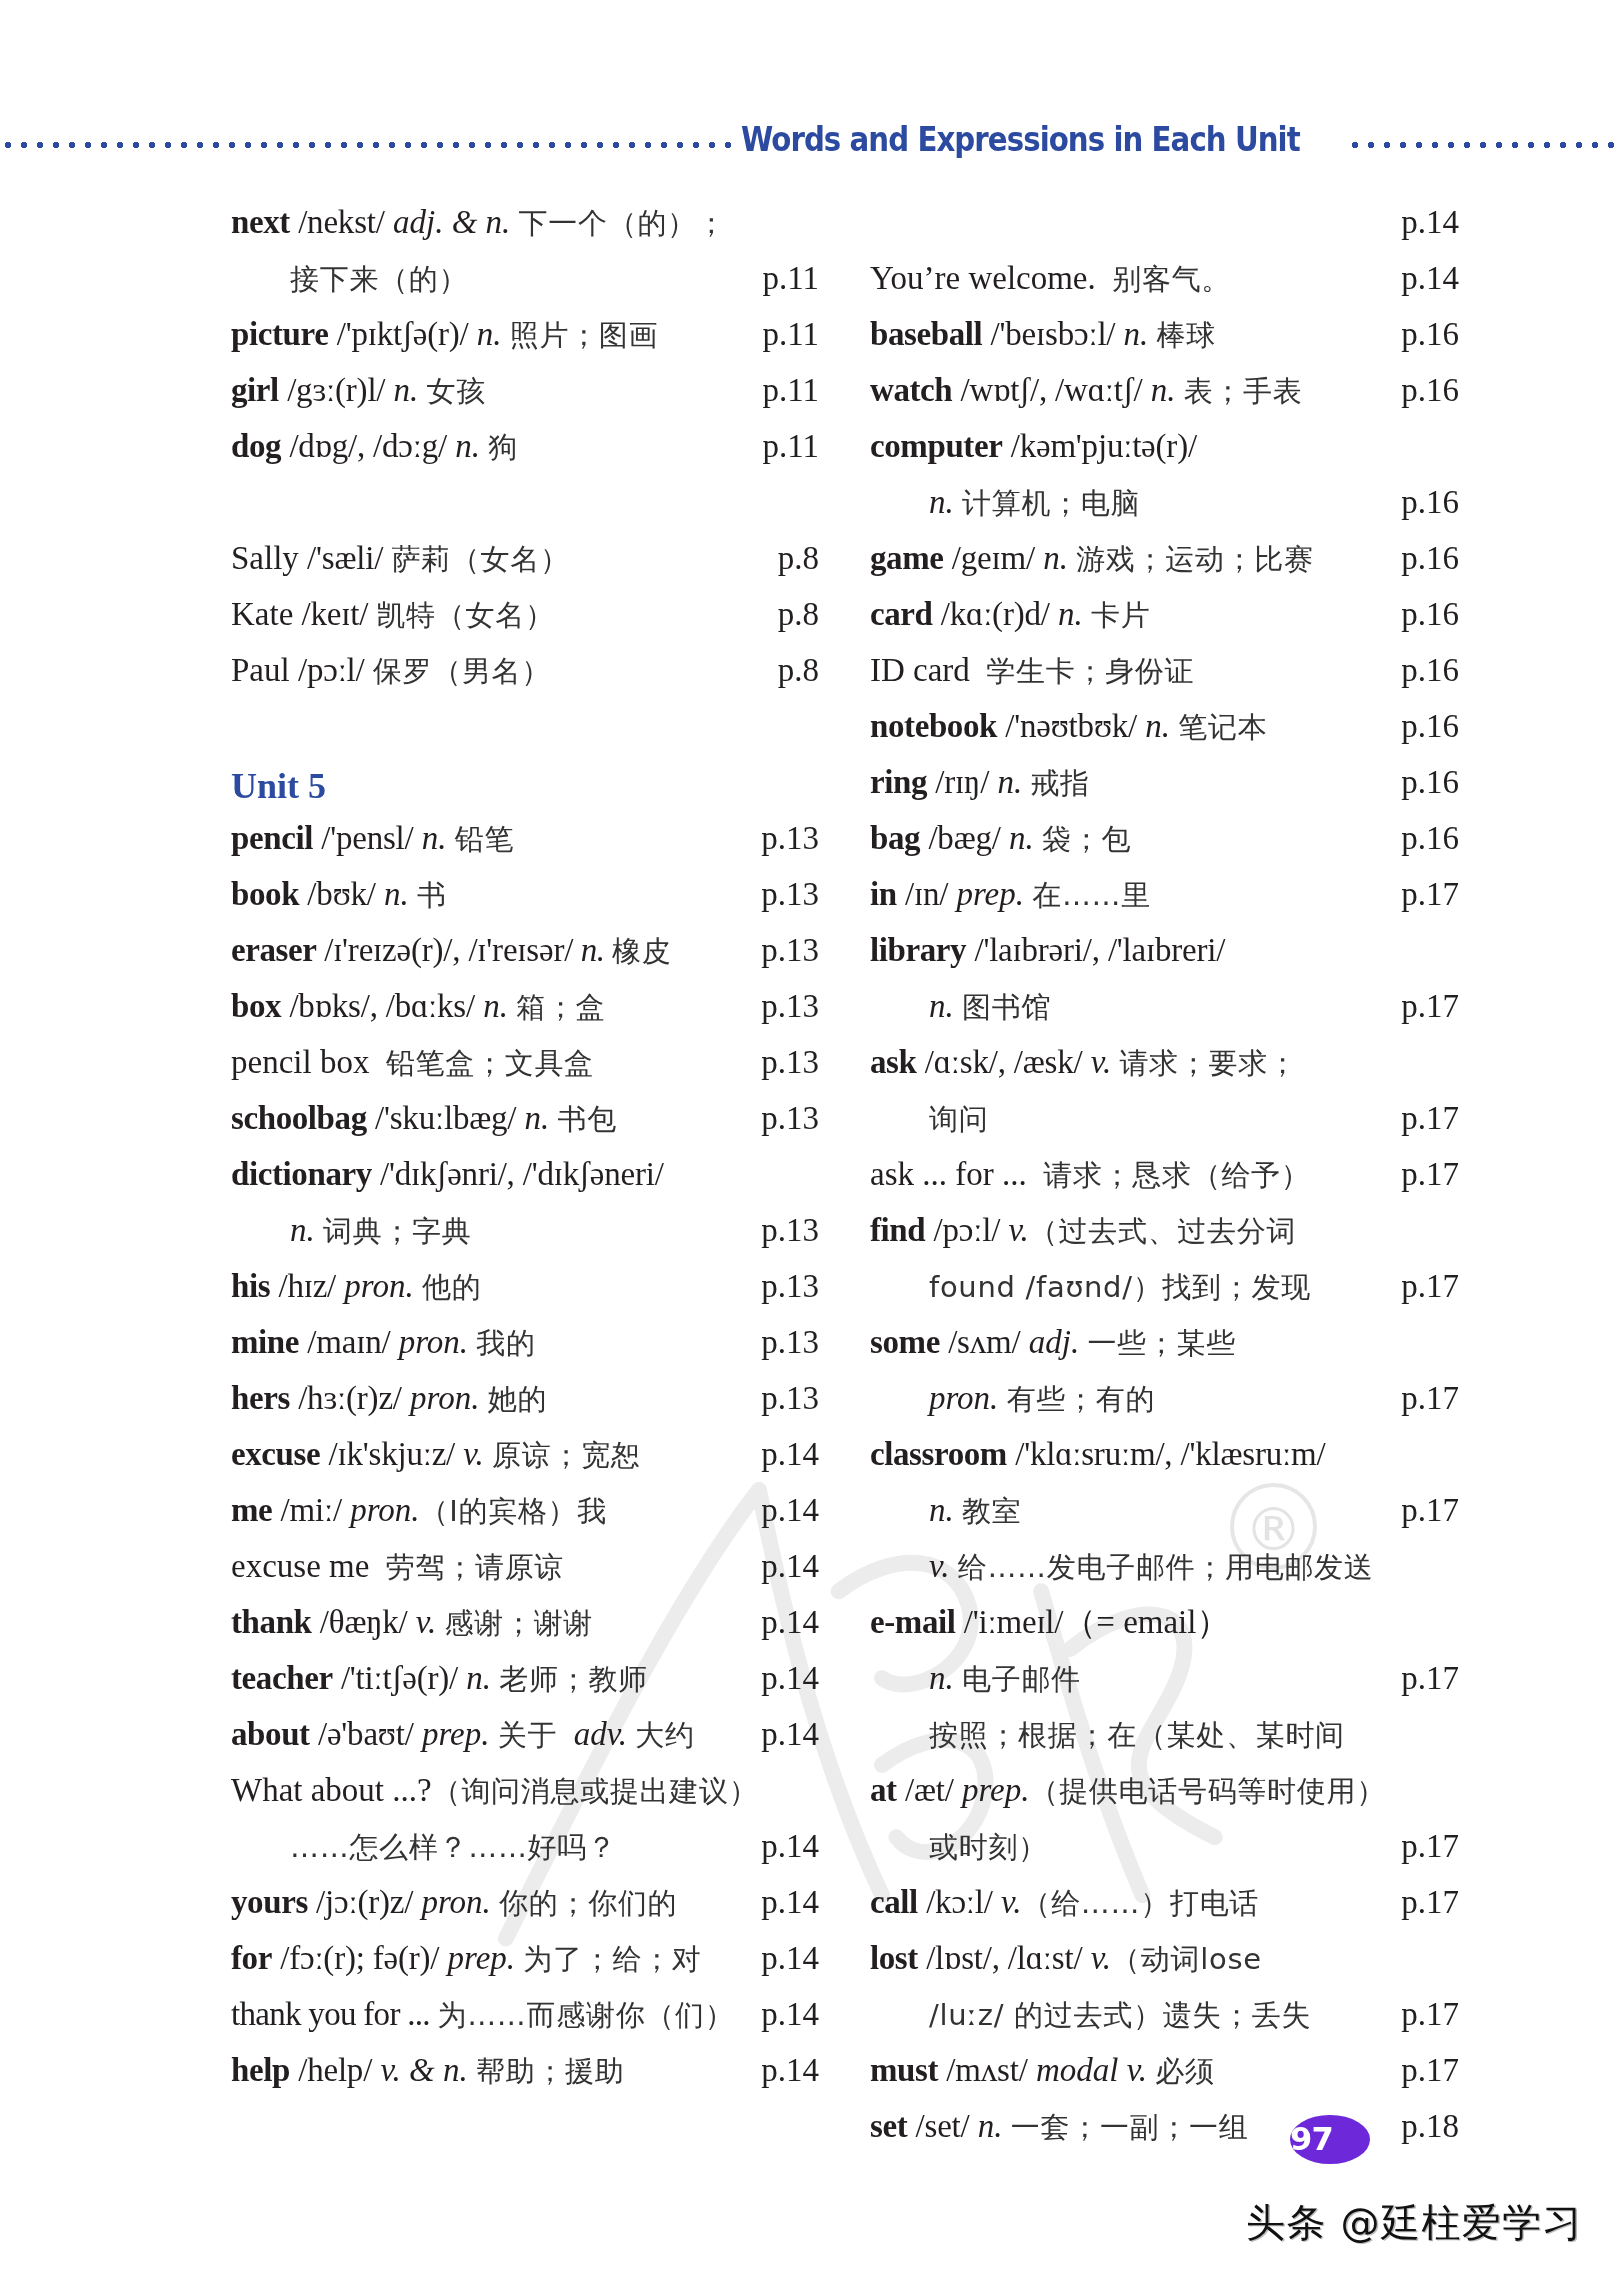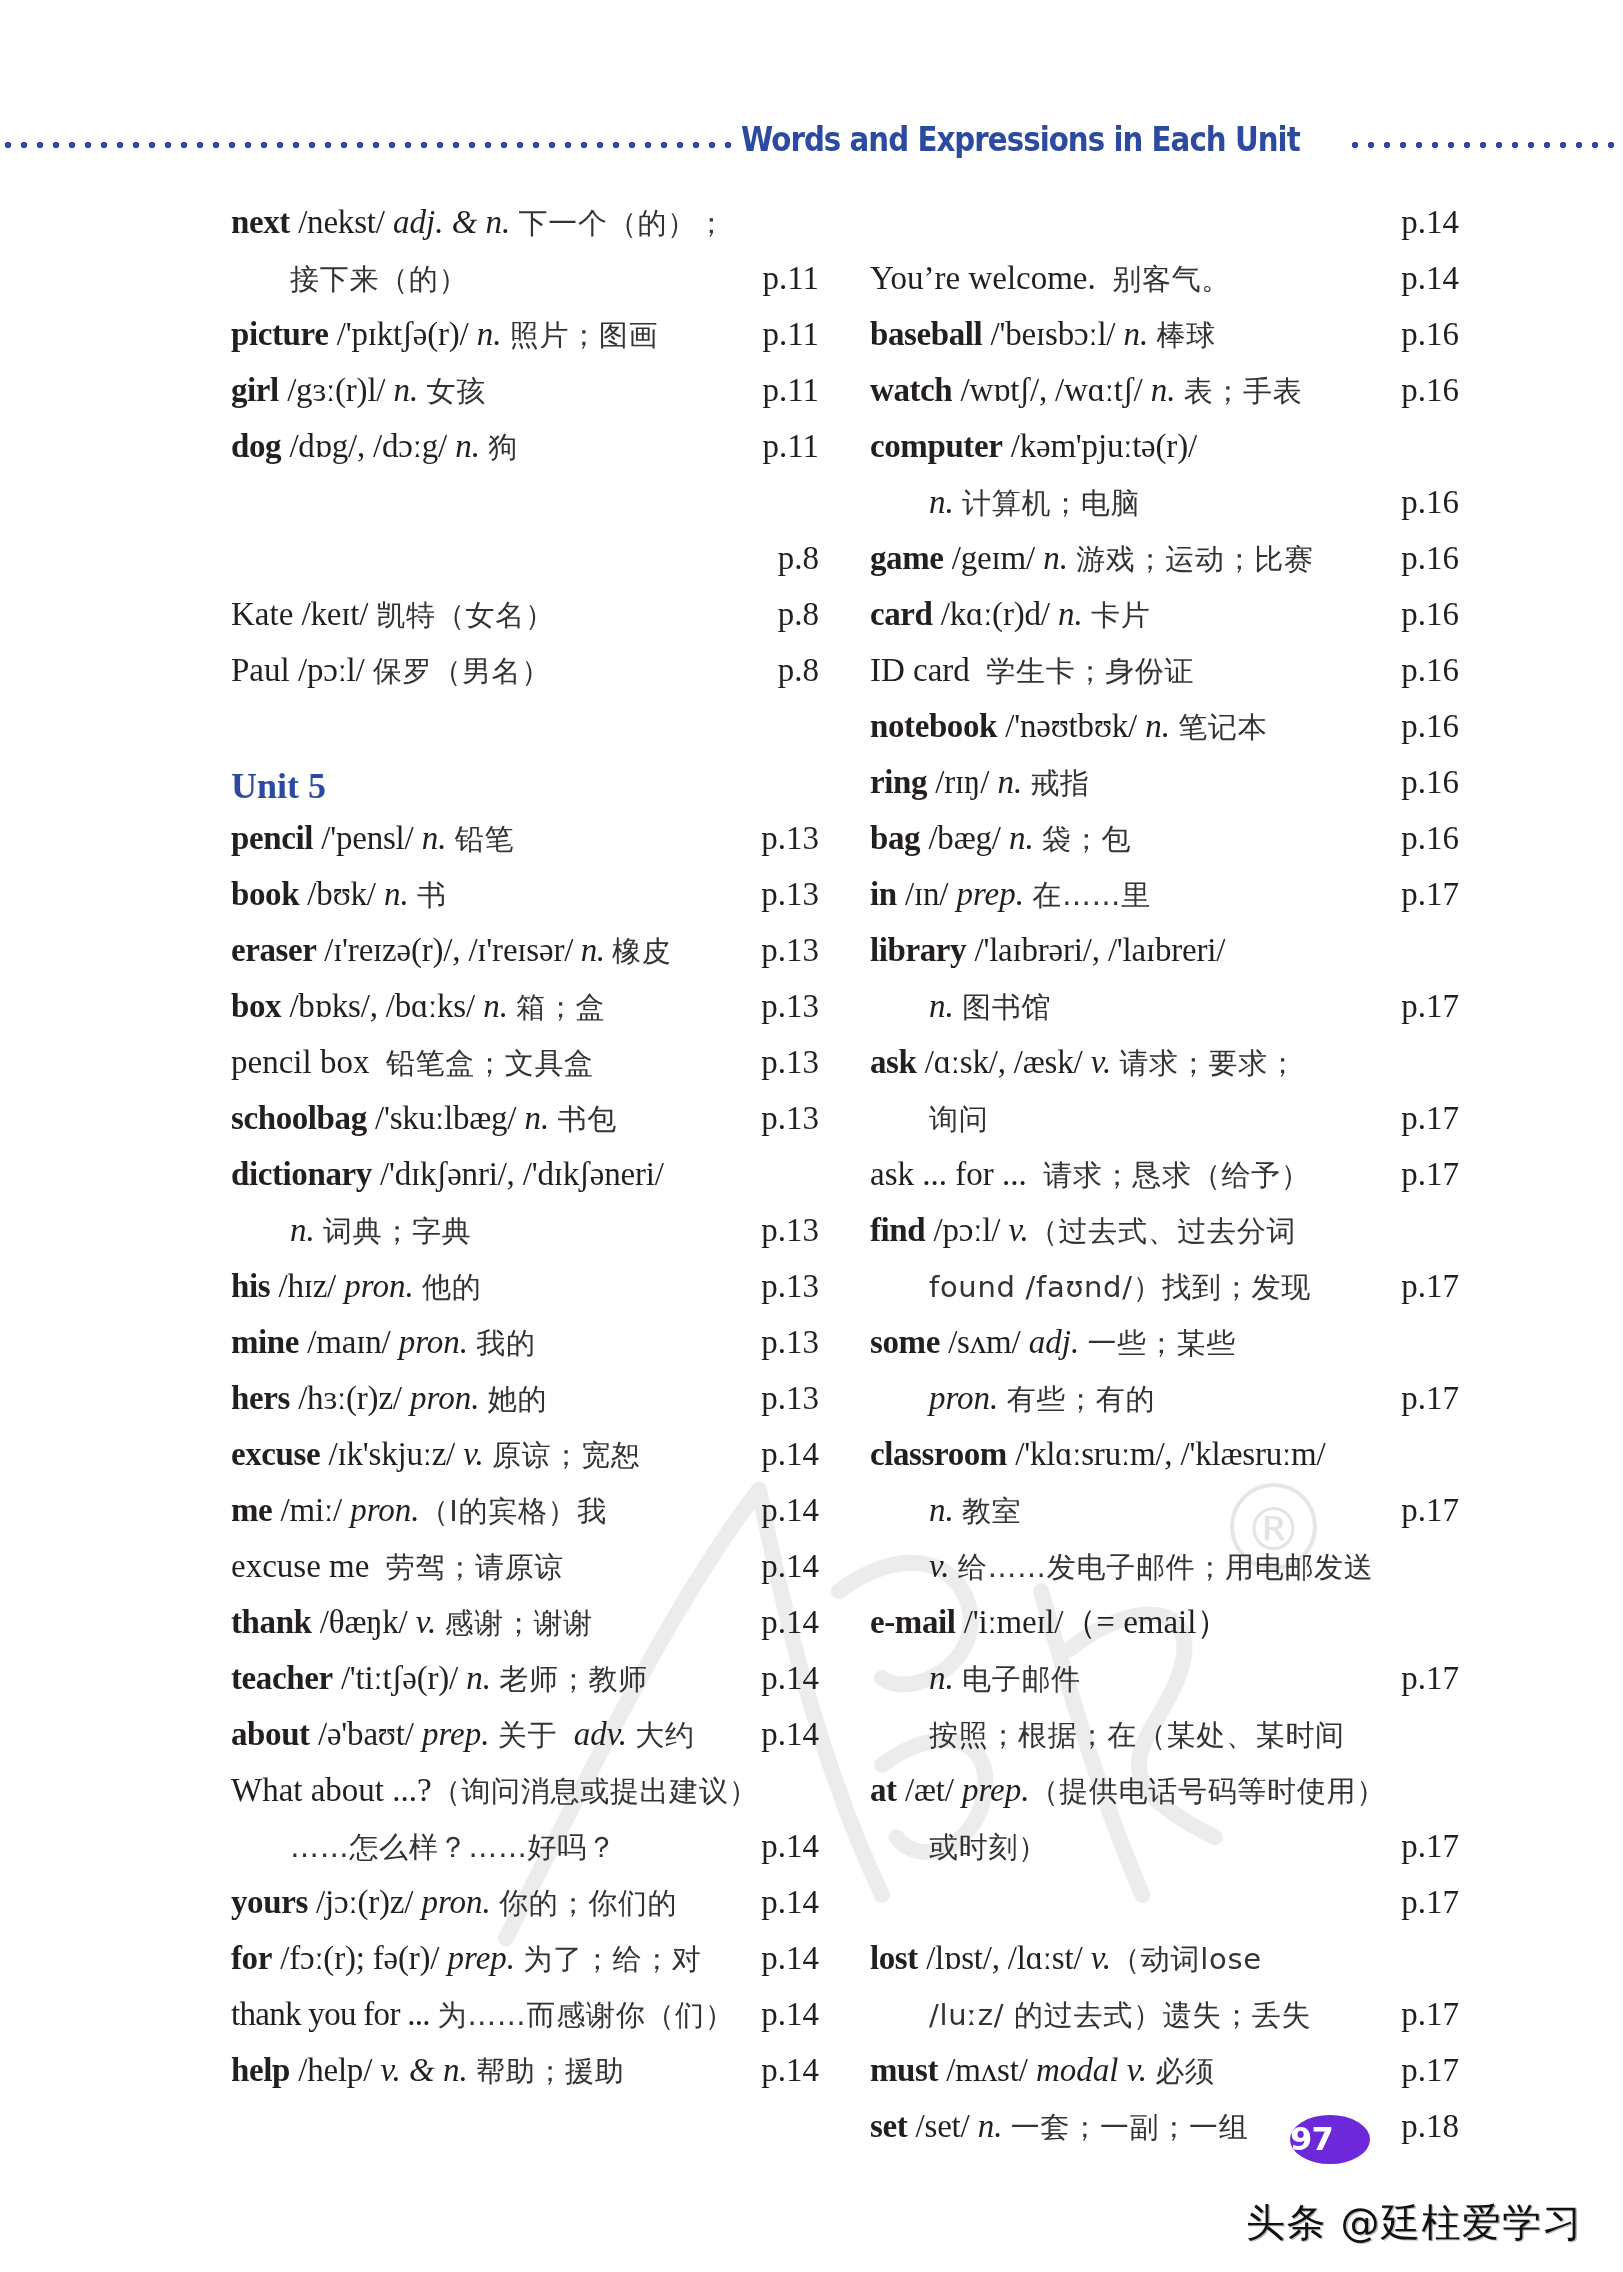--- a/index.html
+++ b/index.html
@@ -87,20 +87,21 @@
     <span class="txt"><span class="hw">girl</span> <span class="ph">/gɜː(r)l/</span> <span class="pos">n.</span> <span class="zh">女孩</span></span>
     <span class="ref">p.11</span>
   </div>
   <div class="row">
     <span class="txt"><span class="hw">dog</span> <span class="ph">/dɒg/, /dɔːg/</span> <span class="pos">n.</span> <span class="zh">狗</span></span>
     <span class="ref">p.11</span>
   </div>
   <div class="row gap"></div>
 
   <div class="row">
+    <span class="txt"><span>Sally</span> <span class="ph">/'sæli/</span> <span class="zh">萨莉（女名）</span></span>
     <span class="ref" style="right:0">p.8</span>
   </div>
   <div class="row">
     <span class="txt"><span>Kate</span> <span class="ph">/keɪt/</span> <span class="zh">凯特（女名）</span></span>
     <span class="ref">p.8</span>
   </div>
   <div class="row">
     <span class="txt"><span>Paul</span> <span class="ph">/pɔːl/</span> <span class="zh">保罗（男名）</span></span>
     <span class="ref">p.8</span>
   </div>
@@ -303,20 +304,21 @@
     <span class="txt"><span class="zh">按照；根据；在（某处、某时间</span></span>
   </div>
   <div class="row">
     <span class="txt"><span class="hw">at</span> <span class="ph">/æt/</span> <span class="pos">prep.</span><span class="zh">（提供电话号码等时使用）</span></span>
   </div>
   <div class="row indent">
     <span class="txt"><span class="zh">或时刻）</span></span>
     <span class="ref">p.17</span>
   </div>
   <div class="row">
+    <span class="txt"><span class="hw">call</span> <span class="ph">/kɔːl/</span> <span class="pos">v.</span><span class="zh">（给……）打电话</span></span>
     <span class="ref">p.17</span>
   </div>
   <div class="row">
     <span class="txt"><span class="hw">lost</span> <span class="ph">/lɒst/, /lɑːst/</span> <span class="pos">v.</span><span class="zh">（动词lose</span></span>
   </div>
   <div class="row indent">
     <span class="txt"><span class="zh">/luːz/ 的过去式）遗失；丢失</span></span>
     <span class="ref">p.17</span>
   </div>
   <div class="row">

